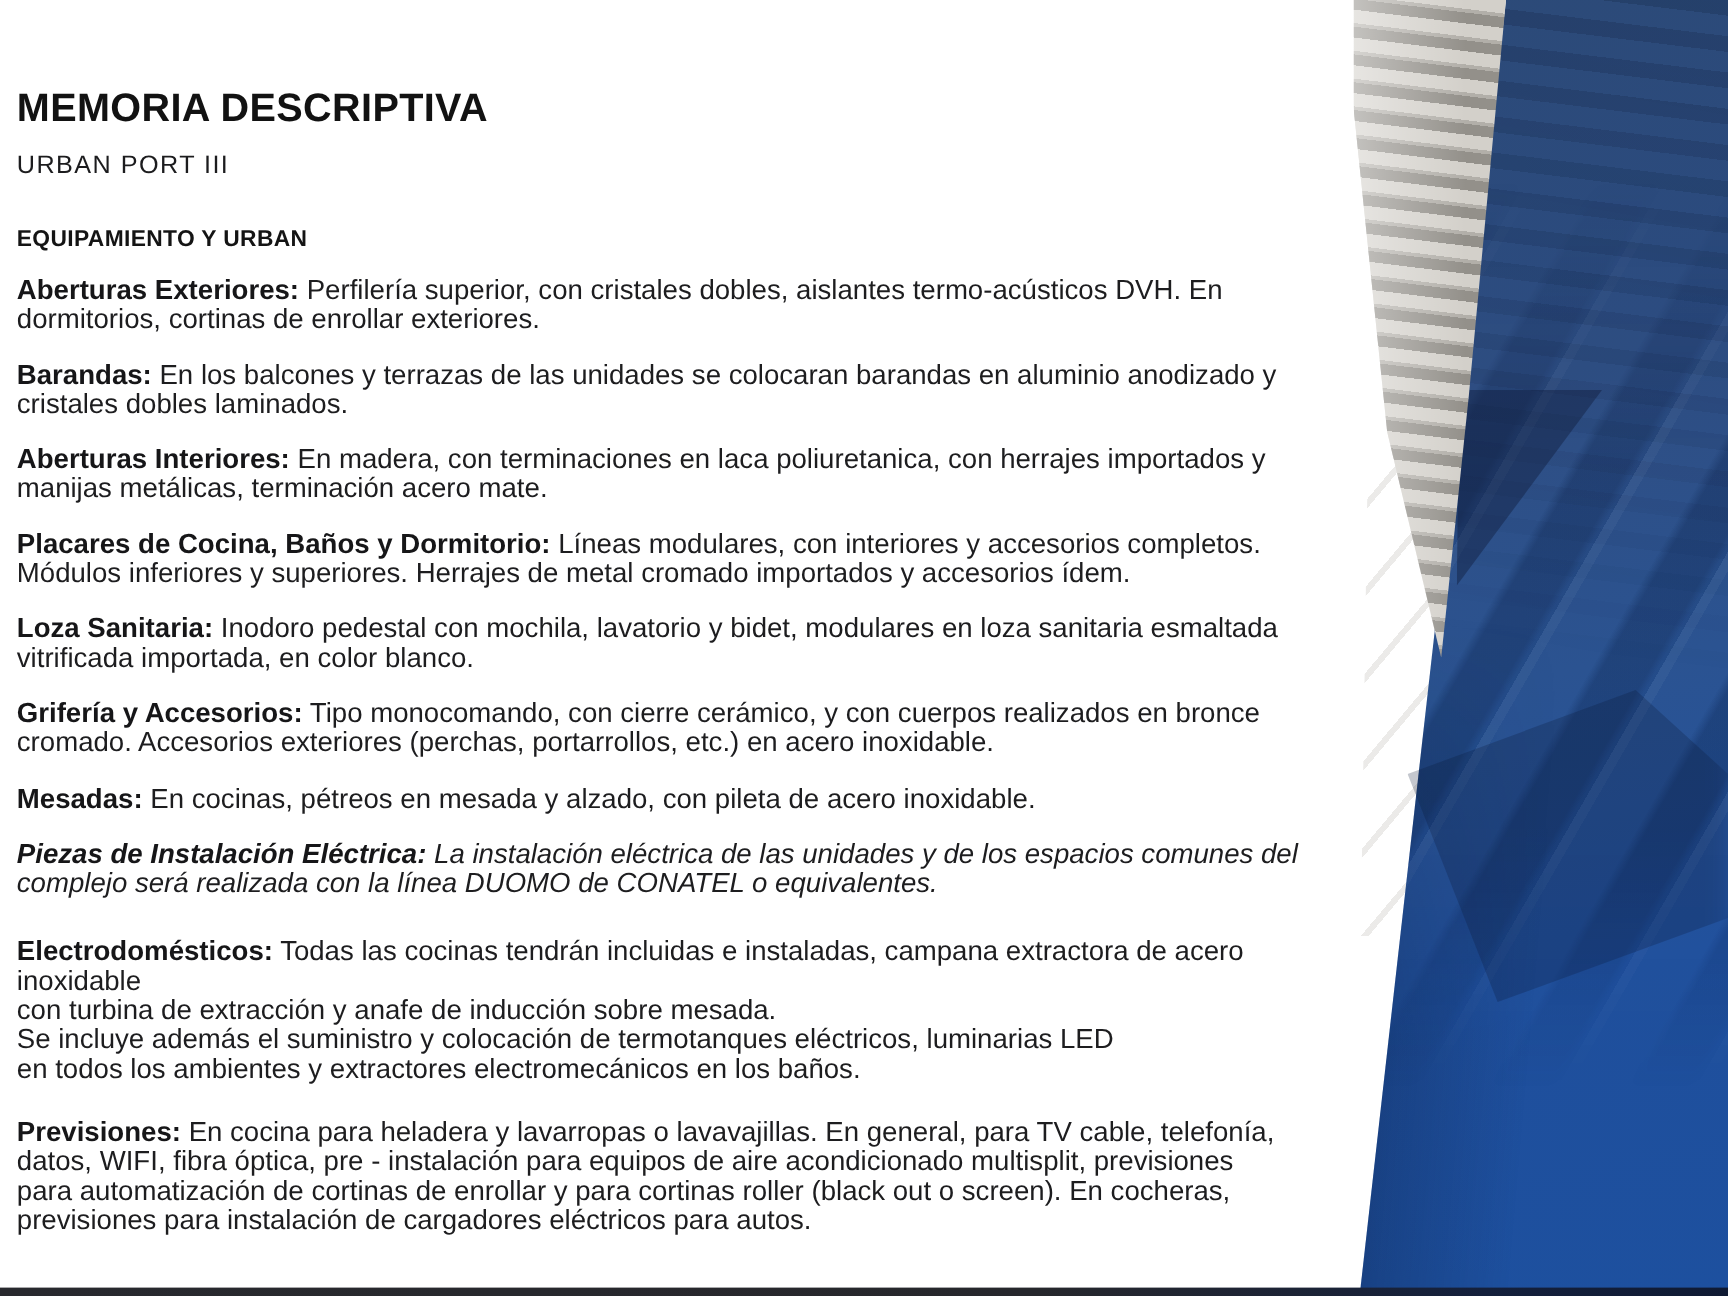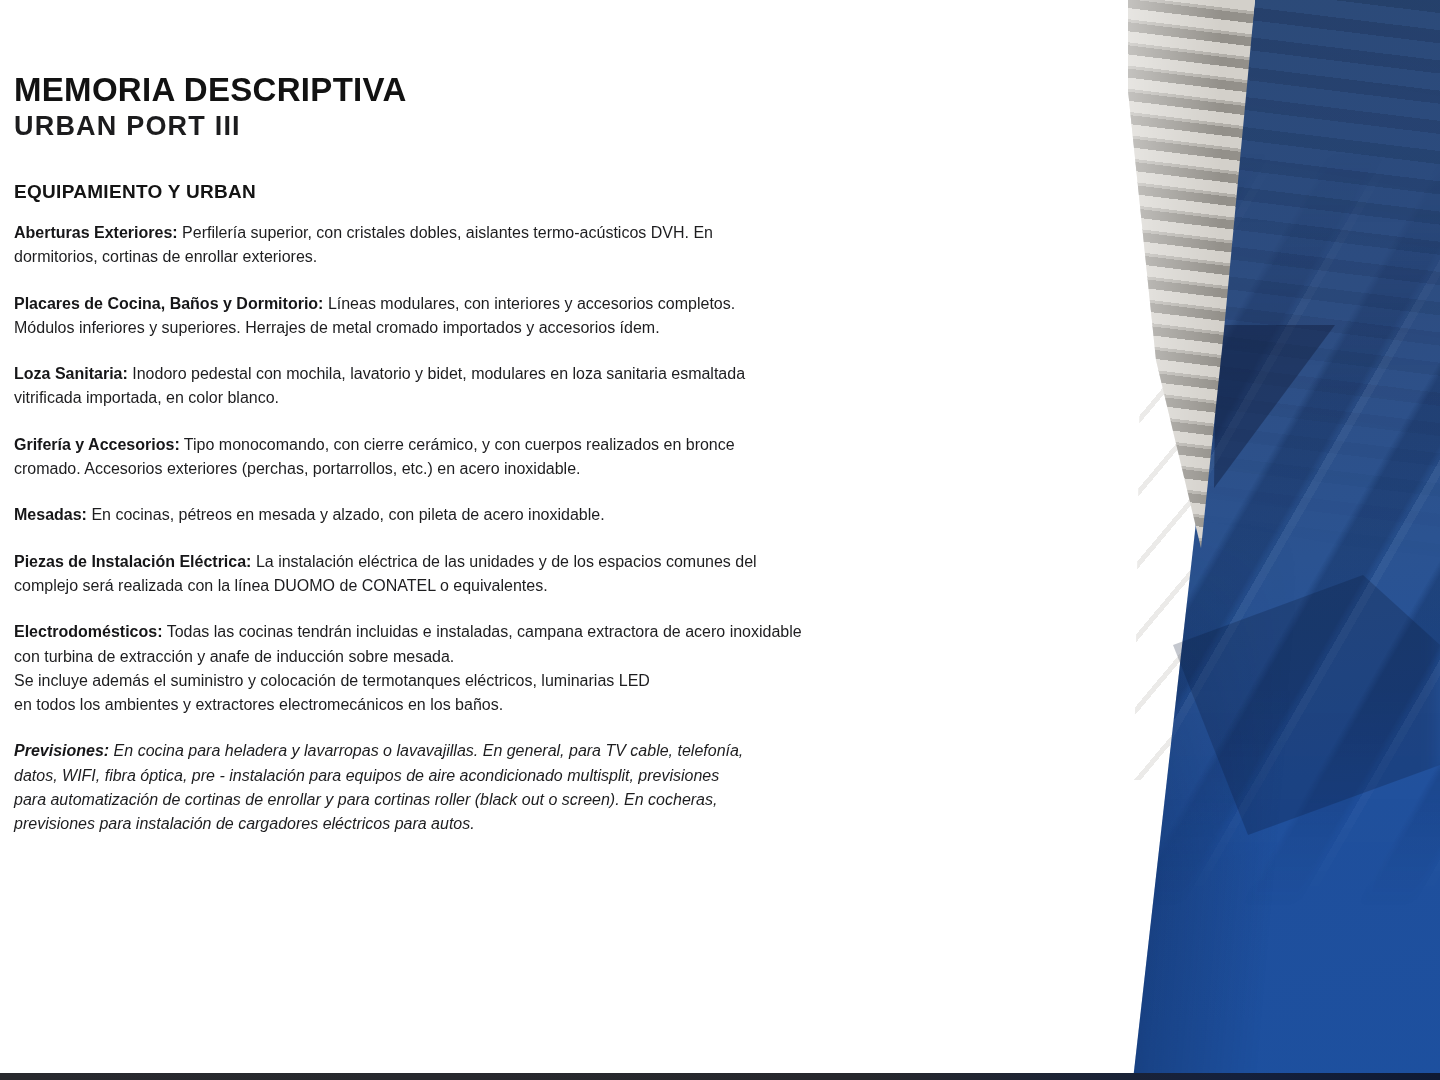--- a/index.html
+++ b/index.html
@@ -3,24 +3,24 @@
 <meta charset="utf-8">
 <style>
   * { margin:0; padding:0; box-sizing:border-box; }
   html,body { width:1440px; height:1080px; overflow:hidden; background:#ffffff;
               font-family:"Liberation Sans", sans-serif; }
   .page { position:relative; width:1244px; height:1080px; background:#fff; }
 
   
   .content { position:absolute; left:14px; top:0; width:1122px; color:#1d1d1f; }
   .title   { margin-top:71px; font-size:33px; font-weight:800; letter-spacing:.3px; color:#121212; }
-  .subtitle{ margin-top:2px; font-size:27px; font-weight:700; letter-spacing:1.2px; color:#1c1c1e; }
+  .subtitle{ margin-top:17px; font-size:21px; font-weight:400; letter-spacing:1.2px; color:#1c1c1e; }
   .section { margin-top:39px; font-size:19px; font-weight:800; letter-spacing:.3px; color:#141414; }
   .specs   { margin-top:18px; }
-  .para    { font-size:16px; line-height:24.3px; margin:0 0 22px 0; white-space:pre-line;
+  .para    { font-size:23px; line-height:24.3px; margin:0 0 22px 0; white-space:pre-line;
              font-weight:400; color:#1d1d1f; }
   .para b  { font-weight:700; color:#161618; }
   .para:nth-of-type(8) { margin-bottom:33px;font-style:italic; }
   .para:nth-of-type(9) { margin-bottom:29px; }
 
   
   .hero { position:absolute; left:1128px; top:0; width:312px; height:1080px; overflow:hidden; background:#fff; }
   .hero > div { position:absolute; inset:0; }
 
   .white-streaks {
@@ -82,20 +82,24 @@
 
 <div class="page">
 
   <div class="content">
     <h1 class="title">MEMORIA DESCRIPTIVA</h1>
     <div class="subtitle">URBAN PORT III</div>
     <h2 class="section">EQUIPAMIENTO Y URBAN</h2>
     <div class="specs" id="specs-container">
         <p class="para"><b>Aberturas Exteriores:</b> <span>Perfilería superior, con cristales dobles, aislantes termo-acústicos DVH. En
 dormitorios, cortinas de enrollar exteriores.</span></p>
+        <p class="para"><b>Barandas:</b> <span>En los balcones y terrazas de las unidades  se colocaran barandas en aluminio anodizado y
+cristales dobles laminados.</span></p>
+        <p class="para"><b>Aberturas Interiores:</b> <span>En madera, con terminaciones en laca poliuretanica, con herrajes importados y
+manijas metálicas, terminación acero mate.</span></p>
         <p class="para"><b>Placares de Cocina, Baños y Dormitorio:</b> <span>Líneas modulares, con interiores y accesorios completos.
 Módulos inferiores y superiores. Herrajes de metal cromado importados y accesorios ídem.</span></p>
         <p class="para"><b>Loza Sanitaria:</b> <span>Inodoro pedestal con mochila, lavatorio y bidet, modulares en loza sanitaria esmaltada
 vitrificada importada, en color blanco.</span></p>
         <p class="para"><b>Grifería y Accesorios:</b> <span>Tipo monocomando, con cierre cerámico, y con cuerpos realizados en bronce
 cromado.  Accesorios exteriores (perchas, portarrollos, etc.) en acero inoxidable.</span></p>
         <p class="para"><b>Mesadas:</b> <span>En cocinas, pétreos en mesada y alzado, con pileta de acero inoxidable.</span></p>
         <p class="para"><b>Piezas de Instalación Eléctrica:</b> <span>La instalación eléctrica de las unidades y de los espacios comunes del
 complejo será realizada con la línea DUOMO de  CONATEL o equivalentes.</span></p>
         <p class="para"><b>Electrodomésticos:</b> <span>Todas las cocinas tendrán incluidas e instaladas, campana extractora de acero inoxidable

